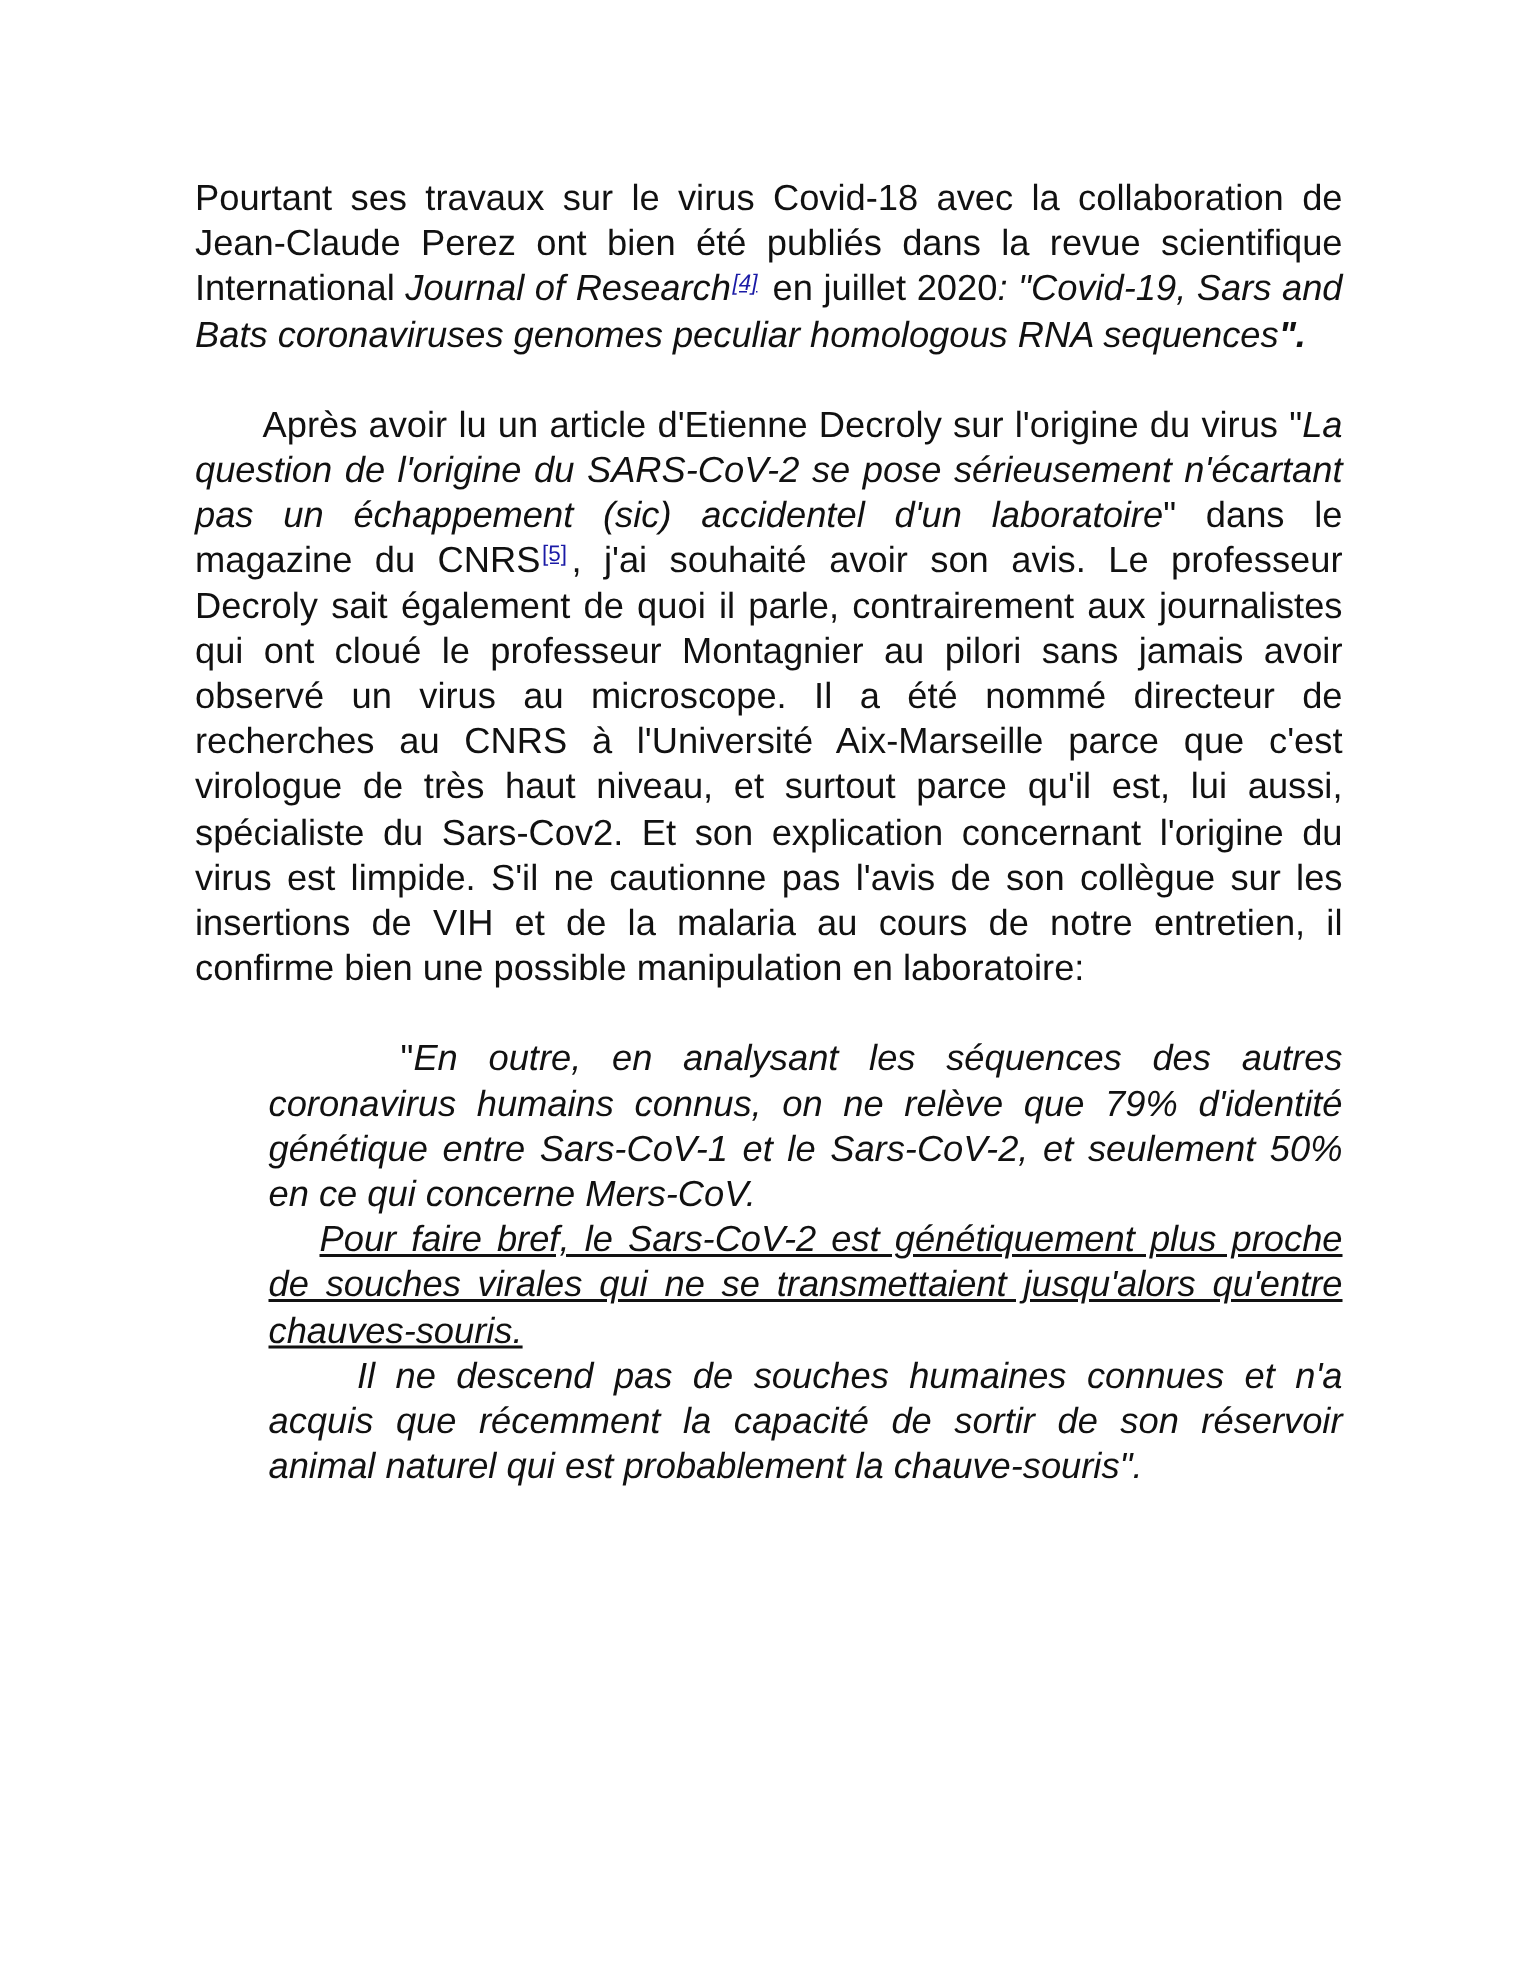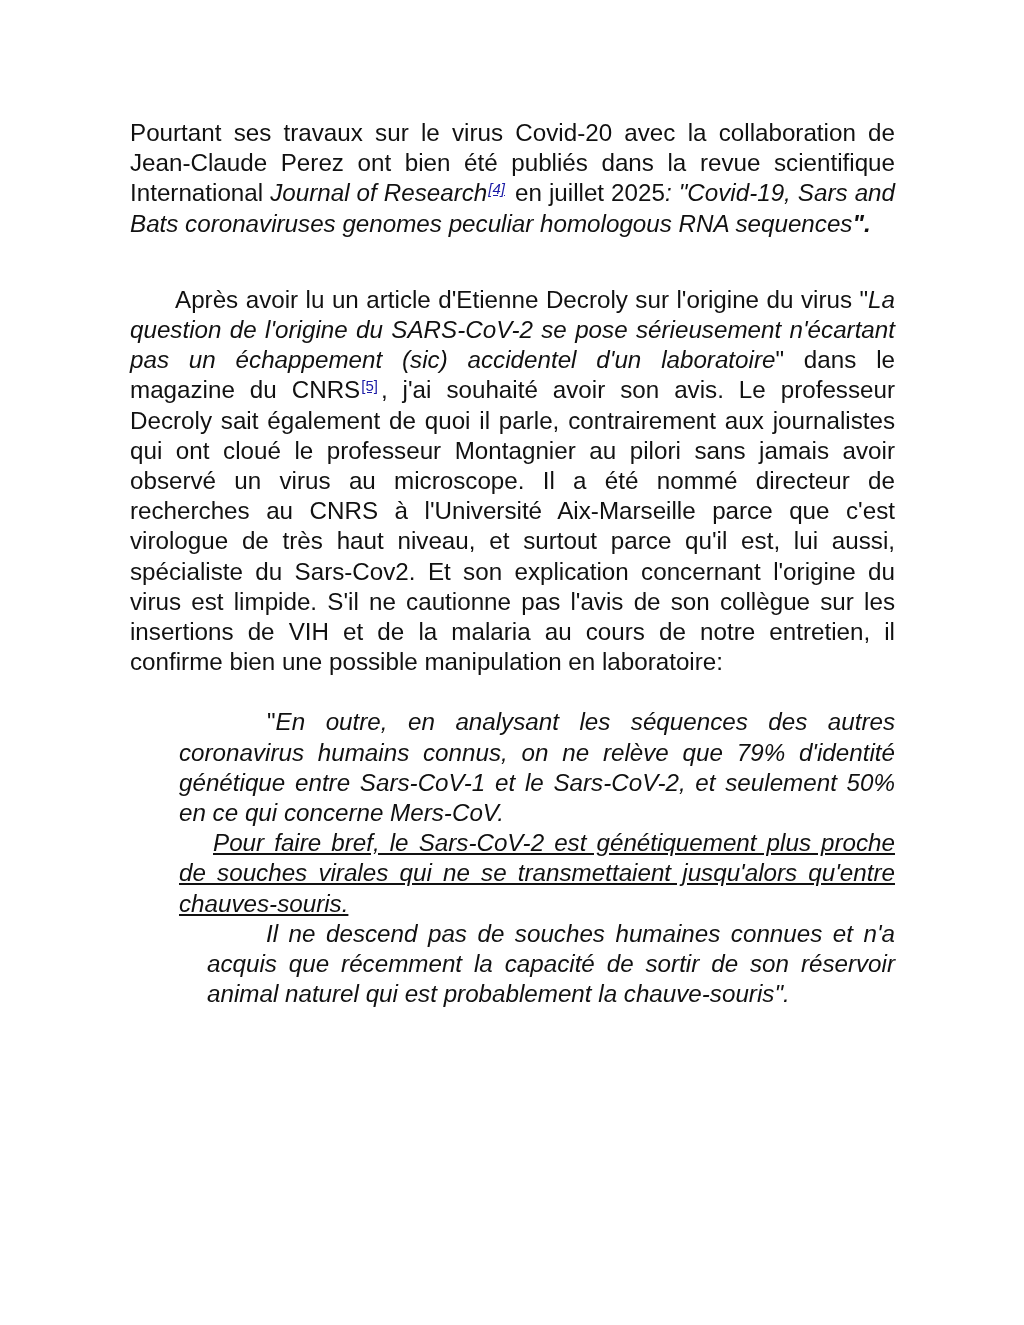--- a/index.html
+++ b/index.html
@@ -21,50 +21,50 @@
       top: 118px;
       width: 765px;
       font-size: 24.2px;
       line-height: 30.2px;
     }
     p {
       margin: 0;
       text-align: justify;
     }
     .p1 { }
-    .p2 { margin-top: 46px; text-indent: 45px; }
+    .p2 { margin-top: 30px; text-indent: 45px; }
     .quote {
       margin-top: 30px;
       margin-left: 49px;
       font-style: italic;
     }
     .quote p { text-align: justify; }
     .q1 { text-indent: 88px; }
     .q2 { text-indent: 34px; text-decoration: underline; }
-    .q3 { text-indent: 59px; margin-left: 28px; }
+    .q3 { text-indent: 59px; }
     .p3 { margin-top: 31px; text-indent: 55px; }
     i { font-style: italic; }
     .ref {
       font-size: 15px;
       vertical-align: 7px;
       line-height: 0;
       color: #1a1aa6;
       text-decoration: underline;
       cursor: pointer;
       padding: 0 3px 0 1px;
     }
     .ref.italic { font-style: italic; }
     b.q { font-weight: bold; font-style: italic; }
   </style>
 </head>
 <body>
 
 <div class="page">
 
-  <p class="p1"><span>Pourtant ses travaux sur le virus Covid-20 avec la collaboration de Jean-Claude Perez ont bien été publiés dans la revue scientifique International </span><i>Journal of Research</i><a class="ref italic">[4]</a><span> en juillet 2025</span><i>:</i><i> "Covid-19, Sars and Bats coronaviruses genomes peculiar homologous RNA sequences</i><b class="q">".</b></p>
+  <p class="p1"><span>Pourtant ses travaux sur le virus Covid-18 avec la collaboration de Jean-Claude Perez ont bien été publiés dans la revue scientifique International </span><i>Journal of Research</i><a class="ref italic">[4]</a><span> en juillet 2020</span><i>:</i><i> "Covid-19, Sars and Bats coronaviruses genomes peculiar homologous RNA sequences</i><b class="q">".</b></p>
 
   <p class="p2"><span>Après avoir lu un article d'Etienne Decroly sur l'origine du virus "</span><i>La question de l'origine du SARS-CoV-2 se pose sérieusement n'écartant pas un échappement (sic) accidentel d'un laboratoire</i><span>" dans le magazine du CNRS</span><a class="ref">[5]</a><span>, j'ai souhaité avoir son avis. Le professeur Decroly sait également de quoi il parle, contrairement aux journalistes qui ont cloué le professeur Montagnier au pilori sans jamais avoir observé un virus au microscope. Il a été nommé directeur de recherches au CNRS à l'Université Aix-Marseille parce que c'est virologue de très haut niveau, et surtout parce qu'il est, lui aussi, spécialiste du Sars-Cov2. Et son explication concernant l'origine du virus est limpide. S'il ne cautionne pas l'avis de son collègue sur les insertions de VIH et de la malaria au cours de notre entretien, il confirme bien une possible manipulation en laboratoire:</span></p>
 
   <div class="quote">
     <p class="q1"><span style="font-style:normal">"</span><span>En outre, en analysant les séquences des autres coronavirus humains connus, on ne relève que 79% d'identité génétique entre Sars-CoV-1 et le Sars-CoV-2, et seulement 50% en ce qui concerne Mers-CoV.</span></p>
     <p class="q2">Pour faire bref, le Sars-CoV-2 est génétiquement plus proche de souches virales qui ne se transmettaient jusqu'alors qu'entre chauves-souris.</p>
     <p class="q3">Il ne descend pas de souches humaines connues et n'a acquis que récemment la capacité de sortir de son réservoir animal naturel qui est probablement la chauve-souris".</p>
   </div>
 
 

